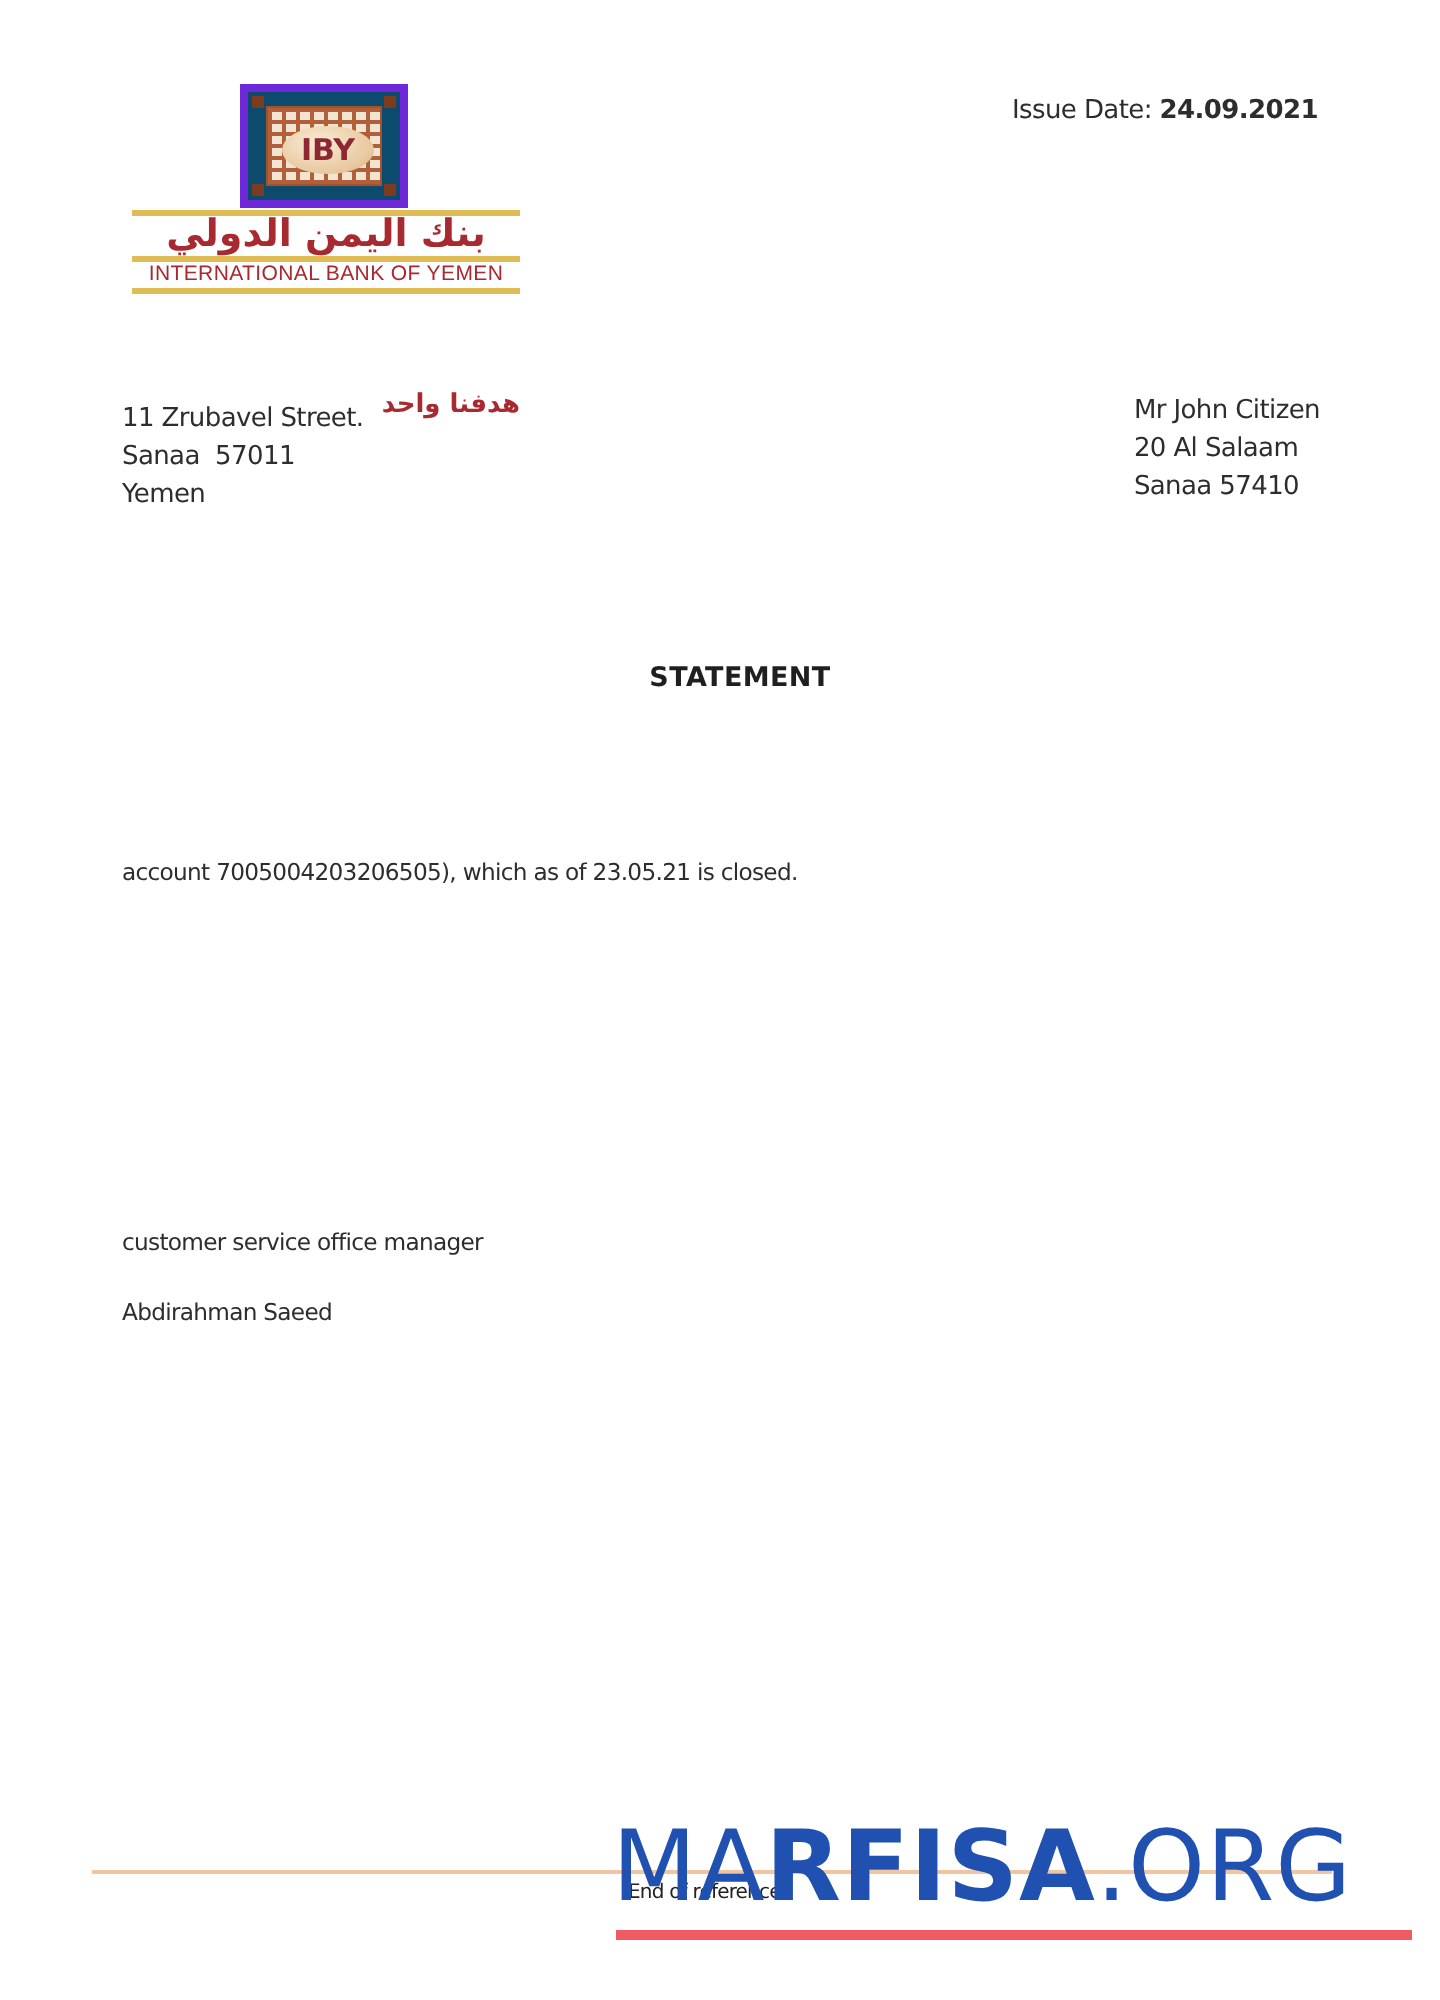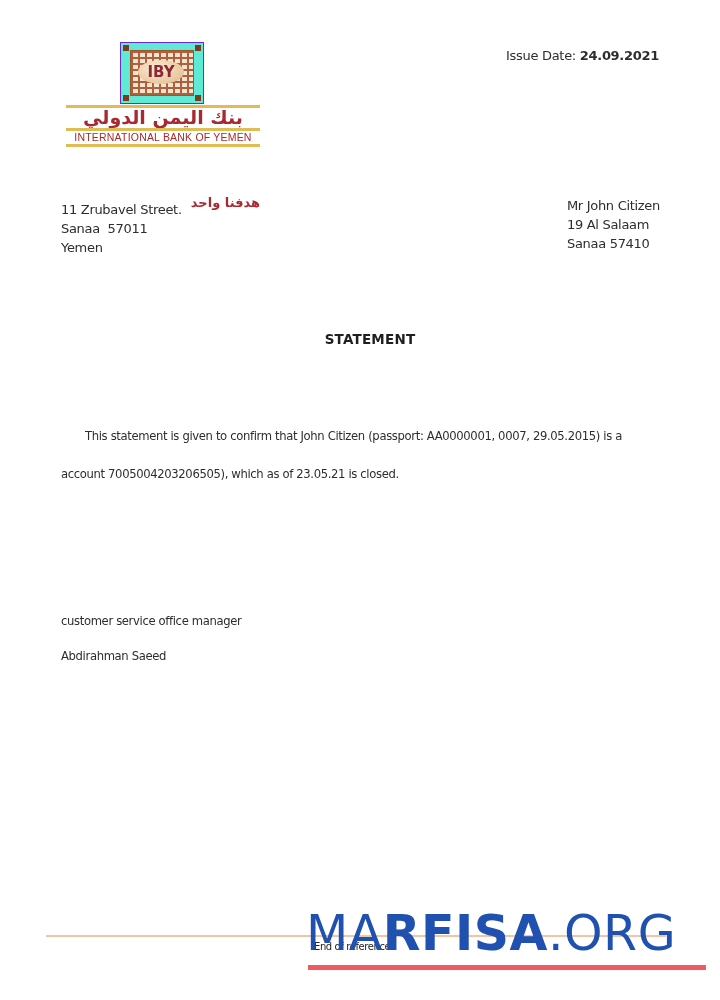--- a/index.html
+++ b/index.html
@@ -14,22 +14,22 @@
       overflow: hidden;
       font-family: "DejaVu Sans", sans-serif;
       color: #2a2a2a;
     }
     .abs { position: absolute; }
 
     
     .logo-emblem {
       left: 120px; top: 42px;
       width: 84px; height: 62px;
-      background: #5eead4;
-      border: 1px solid #6d28d9;
+      background: #0c4a6e;
+      border: 4px solid #6d28d9;
       box-sizing: border-box;
     }
     .logo-emblem .inner {
       position: absolute;
       left: 9px; top: 7px; right: 9px; bottom: 7px;
       background:
         repeating-linear-gradient(0deg, #b05f38 0 2px, transparent 2px 6px),
         repeating-linear-gradient(90deg, #b05f38 0 2px, #f1e4d2 2px 7px);
       border: 1px solid #a5522c;
     }
@@ -188,28 +188,27 @@
 </div>
 
 <div class="abs small-text sender">
   <div>11 Zrubavel Street.</div>
   <div style="white-space:pre">Sanaa  57011</div>
   <div>Yemen</div>
 </div>
 
 <div class="abs small-text recipient">
   <div>Mr John Citizen</div>
-  <div>19 Al Salaam</div>
+  <div>20 Al Salaam</div>
   <div>Sanaa 57410</div>
 </div>
 
 <div class="abs title">STATEMENT</div>
 
 <div class="abs body-para">
-  <span class="line indent">This statement is given to confirm that John Citizen (passport: AA0000001, 0007, 29.05.2015) is a</span>
   <span class="line">account 7005004203206505), which as of 23.05.21 is closed.</span>
 </div>
 
 <div class="abs closing">
   <span class="line">customer service office manager</span>
   <span class="line">Abdirahman Saeed</span>
 </div>
 
 <div class="abs footer-rule"></div>
 <div class="abs end-ref">End of reference</div>

